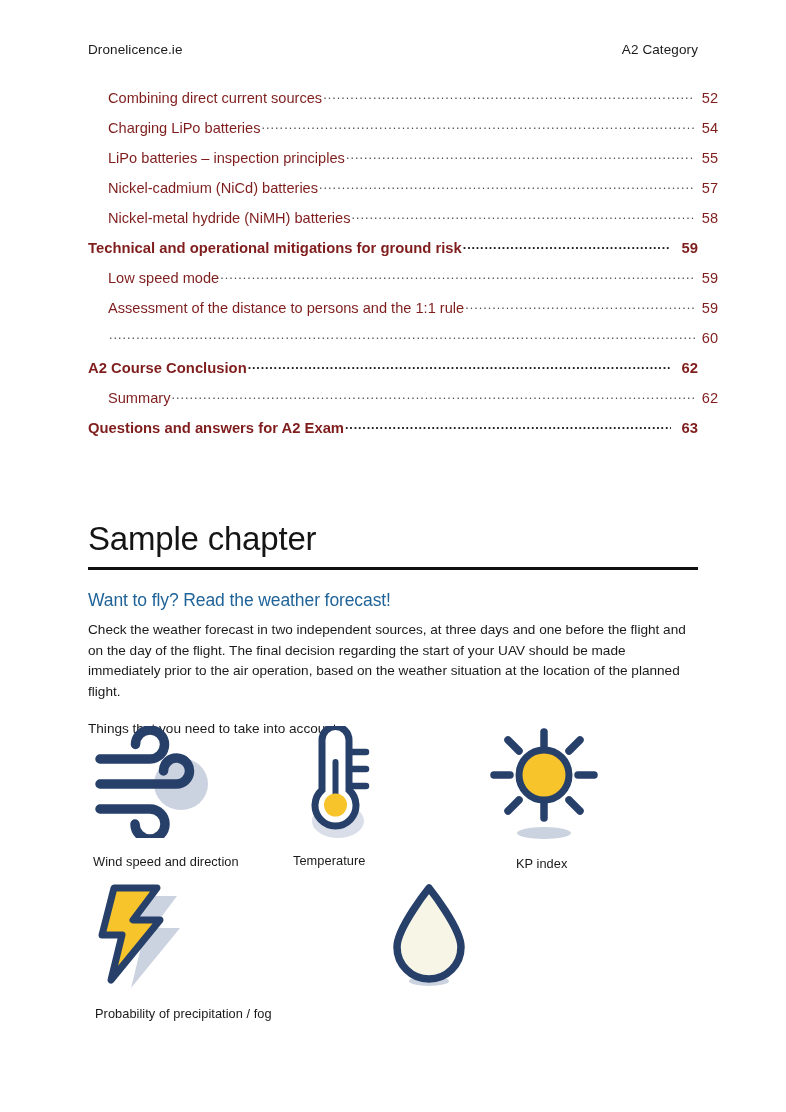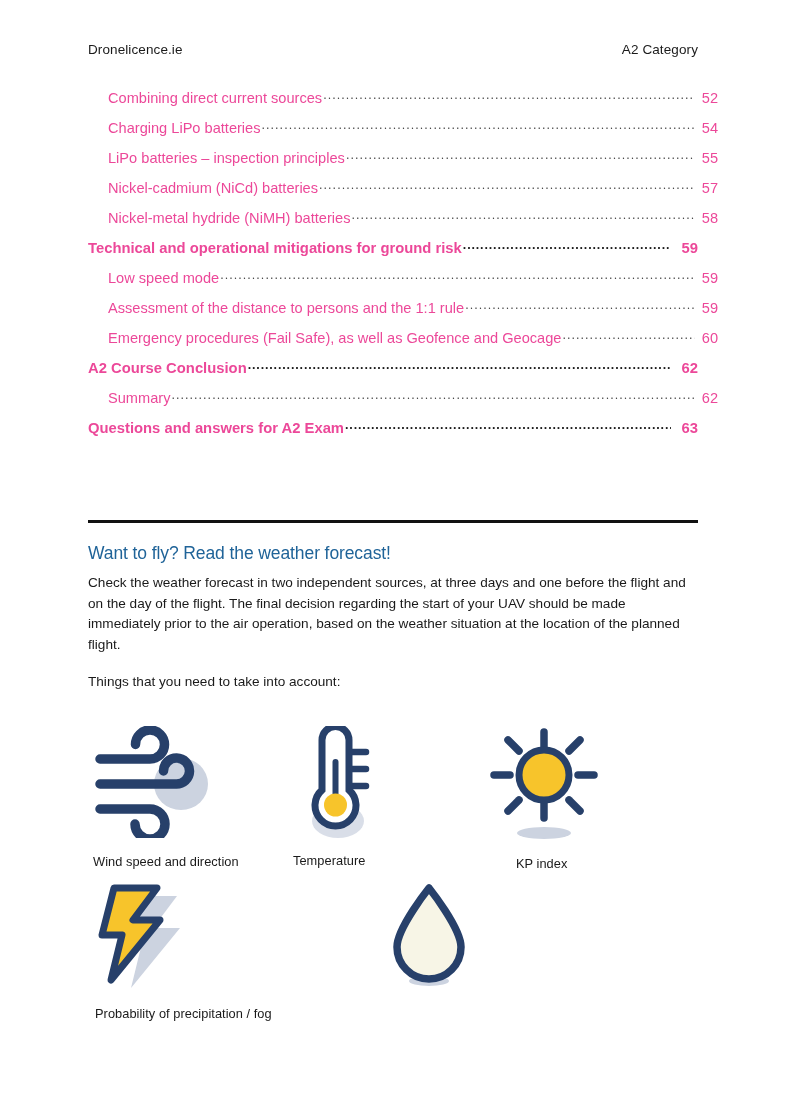--- a/index.html
+++ b/index.html
@@ -44,21 +44,21 @@
     left: 88px;
     top: 88px;
     width: 610px;
   }
   .toc-row {
     display: flex;
     align-items: baseline;
     width: 100%;
     height: 30px;
     font-size: 14.6px;
-    color: #ec4899;
+    color: #7f1d1d;
     white-space: nowrap;
   }
   .toc-row.level-1 {
     font-weight: bold;
     padding-left: 0px;
     font-size: 14.8px;
   }
   .toc-row.level-2 {
     padding-left: 20px;
   }
@@ -203,21 +203,20 @@
         <span class="toc-title">Low speed mode</span>
         <span class="toc-leader"></span>
         <span class="toc-page">59</span>
       </div>
       <div class="toc-row level-2">
         <span class="toc-title">Assessment of the distance to persons and the 1:1 rule</span>
         <span class="toc-leader"></span>
         <span class="toc-page">59</span>
       </div>
       <div class="toc-row level-2">
-        <span class="toc-title">Emergency procedures (Fail Safe), as well as Geofence and Geocage</span>
         <span class="toc-leader"></span>
         <span class="toc-page">60</span>
       </div>
       <div class="toc-row level-1">
         <span class="toc-title">A2 Course Conclusion</span>
         <span class="toc-leader"></span>
         <span class="toc-page">62</span>
       </div>
       <div class="toc-row level-2">
         <span class="toc-title">Summary</span>
@@ -225,20 +224,21 @@
         <span class="toc-page">62</span>
       </div>
       <div class="toc-row level-1">
         <span class="toc-title">Questions and answers for A2 Exam </span>
         <span class="toc-leader"></span>
         <span class="toc-page">63</span>
       </div>
     </div>
 
   <div class="chapter-wrap">
+    <h1 class="chapter-title">Sample chapter</h1>
     <div class="chapter-rule"></div>
     <h2 class="section-heading">Want to fly? Read the weather forecast!</h2>
     <p class="body-para">Check the weather forecast in two independent sources, at three days and one before the flight and on the day of the flight. The final decision regarding the start of your UAV should be made immediately prior to the air operation, based on the weather situation at the location of the planned flight.</p>
     <p class="body-para tight">Things that you need to take into account:</p>
   </div>
 
   <div class="icon-area">
 
     <div class="icon-cell" style="left:202px; top:0px; width:160px; height:130px;">
       <svg class="icon-art" width="90" height="115" viewBox="0 0 90 115">

